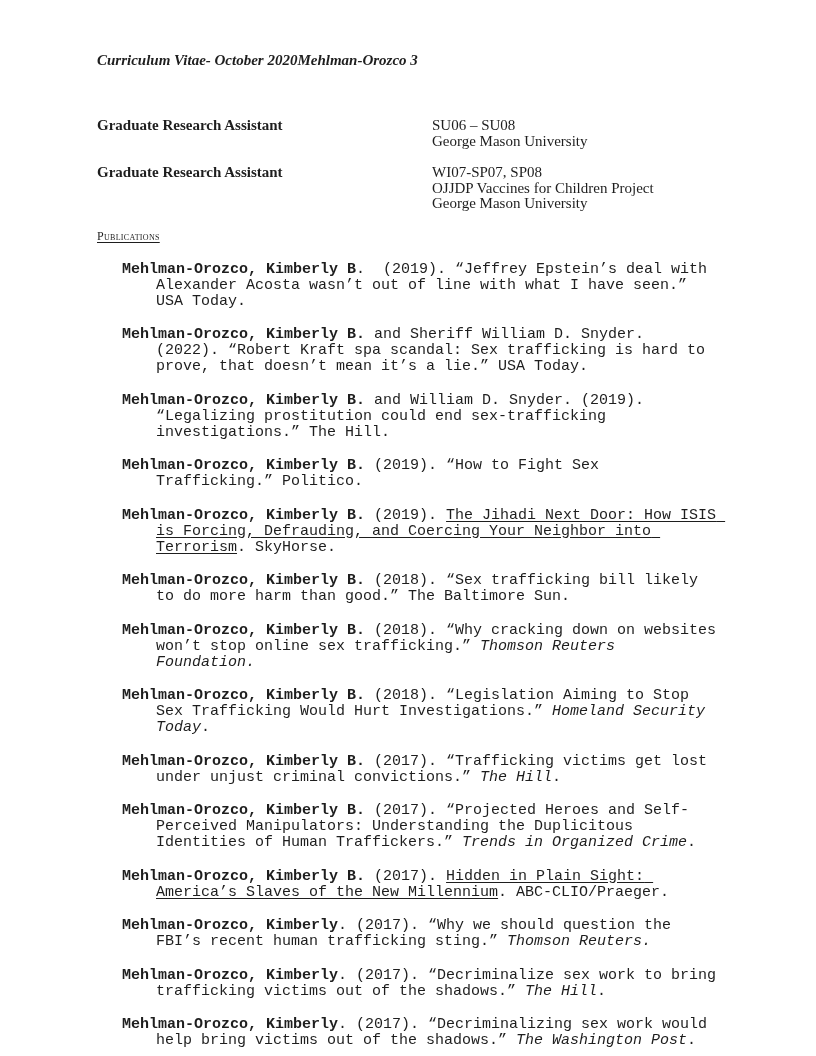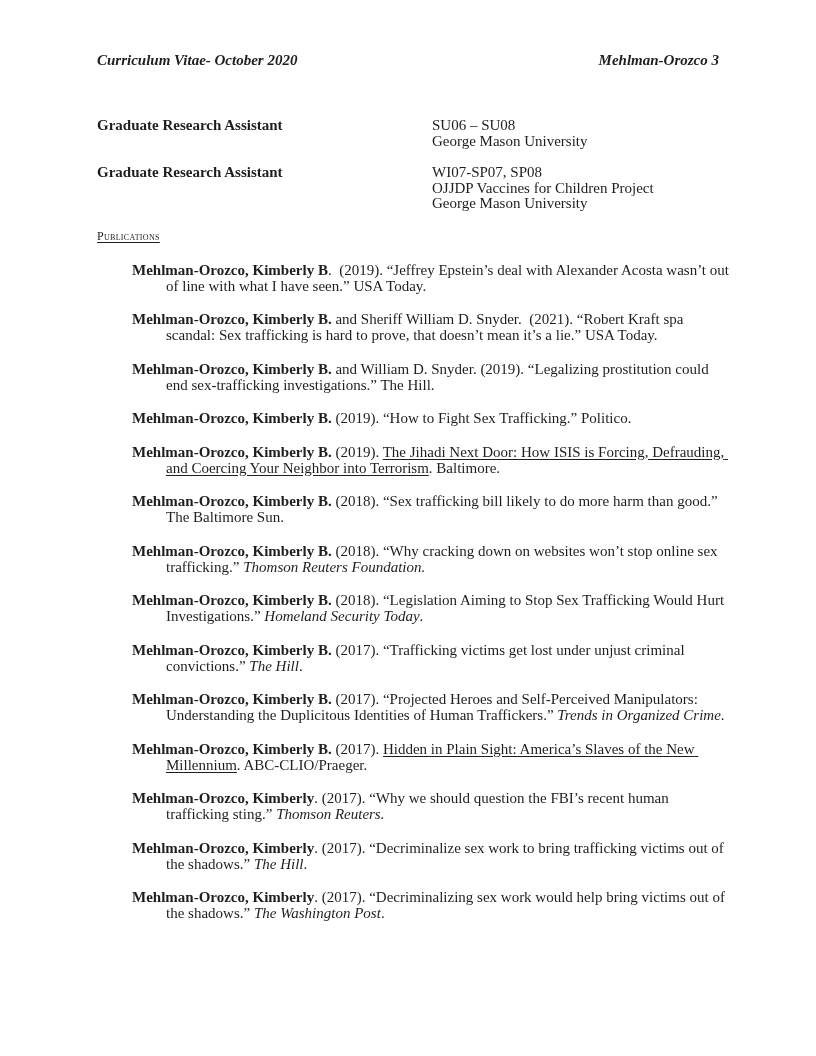--- a/index.html
+++ b/index.html
@@ -17,21 +17,20 @@
   }
   .page {
     position: relative;
     width: 816px;
     height: 1056px;
     padding: 52px 97px 0 97px;
   }
   
   .running-header {
     display: flex;
-    justify-content: space-between;
     align-items: baseline;
     font-size: 15px;
     font-weight: bold;
     font-style: italic;
     line-height: 17px;
   }
   
   .positions {
     margin-top: 49px;
   }
@@ -57,22 +56,23 @@
     font-variant: small-caps;
     letter-spacing: 0.3px;
     line-height: 16px;
   }
   .section-heading span {
     text-decoration: underline;
     text-underline-offset: 2px;
   }
   
   .publications {
-    margin-left: 35px;
+    margin-left: 25px;
     width: 597px;
+    font-family: Liberation Mono, monospace;
   }
   .pub {
     margin: 0 0 17.5px 0;
     padding-left: 34px;
     text-indent: -34px;
     font-size: 15px;
     line-height: 16px;
     white-space: pre-wrap;
   }
   .seg-b { font-weight: bold; }
@@ -105,24 +105,24 @@
         <div>OJJDP Vaccines for Children Project</div>
         <div>George Mason University</div>
       </div>
     </div>
   </div>
 
   <h2 class="section-heading"><span>Publications</span></h2>
 
   <div class="publications" id="publications">
       <p class="pub"><span class="seg-b">Mehlman-Orozco, Kimberly B</span><span class="seg-n">.  (2019). “Jeffrey Epstein’s deal with Alexander Acosta wasn’t out of line with what I have seen.” USA Today.</span></p>
-      <p class="pub"><span class="seg-b">Mehlman-Orozco, Kimberly B.</span><span class="seg-n"> and Sheriff William D. Snyder.  (2021). “Robert Kraft spa scandal: Sex trafficking is hard to prove, that doesn’t mean it’s a lie.” USA Today.</span></p>
+      <p class="pub"><span class="seg-b">Mehlman-Orozco, Kimberly B.</span><span class="seg-n"> and Sheriff William D. Snyder.  (2022). “Robert Kraft spa scandal: Sex trafficking is hard to prove, that doesn’t mean it’s a lie.” USA Today.</span></p>
       <p class="pub"><span class="seg-b">Mehlman-Orozco, Kimberly B.</span><span class="seg-n"> and William D. Snyder. (2019). “Legalizing prostitution could end sex-trafficking investigations.” The Hill.</span></p>
       <p class="pub"><span class="seg-b">Mehlman-Orozco, Kimberly B.</span><span class="seg-n"> (2019). “How to Fight Sex Trafficking.” Politico.</span></p>
-      <p class="pub"><span class="seg-b">Mehlman-Orozco, Kimberly B.</span><span class="seg-n"> (2019). </span><span class="seg-u">The Jihadi Next Door: How ISIS is Forcing, Defrauding, and Coercing Your Neighbor into Terrorism</span><span class="seg-n">. Baltimore.</span></p>
+      <p class="pub"><span class="seg-b">Mehlman-Orozco, Kimberly B.</span><span class="seg-n"> (2019). </span><span class="seg-u">The Jihadi Next Door: How ISIS is Forcing, Defrauding, and Coercing Your Neighbor into Terrorism</span><span class="seg-n">. SkyHorse.</span></p>
       <p class="pub"><span class="seg-b">Mehlman-Orozco, Kimberly B.</span><span class="seg-n"> (2018). “Sex trafficking bill likely to do more harm than good.” The Baltimore Sun.</span></p>
       <p class="pub"><span class="seg-b">Mehlman-Orozco, Kimberly B.</span><span class="seg-n"> (2018). “Why cracking down on websites won’t stop online sex trafficking.” </span><span class="seg-i">Thomson Reuters Foundation.</span></p>
       <p class="pub"><span class="seg-b">Mehlman-Orozco, Kimberly B.</span><span class="seg-n"> (2018). “Legislation Aiming to Stop Sex Trafficking Would Hurt Investigations.” </span><span class="seg-i">Homeland Security Today</span><span class="seg-n">.</span></p>
       <p class="pub"><span class="seg-b">Mehlman-Orozco, Kimberly B.</span><span class="seg-n"> (2017). “Trafficking victims get lost under unjust criminal convictions.” </span><span class="seg-i">The Hill</span><span class="seg-n">.</span></p>
       <p class="pub"><span class="seg-b">Mehlman-Orozco, Kimberly B.</span><span class="seg-n"> (2017). “Projected Heroes and Self-Perceived Manipulators: Understanding the Duplicitous Identities of Human Traffickers.” </span><span class="seg-i">Trends in Organized Crime</span><span class="seg-n">.</span></p>
       <p class="pub"><span class="seg-b">Mehlman-Orozco, Kimberly B.</span><span class="seg-n"> (2017). </span><span class="seg-u">Hidden in Plain Sight: America’s Slaves of the New Millennium</span><span class="seg-n">. ABC-CLIO/Praeger.</span></p>
       <p class="pub"><span class="seg-b">Mehlman-Orozco, Kimberly</span><span class="seg-n">. (2017). “Why we should question the FBI’s recent human trafficking sting.” </span><span class="seg-i">Thomson Reuters.</span></p>
       <p class="pub"><span class="seg-b">Mehlman-Orozco, Kimberly</span><span class="seg-n">. (2017). “Decriminalize sex work to bring trafficking victims out of the shadows.” </span><span class="seg-i">The Hill</span><span class="seg-n">.</span></p>
       <p class="pub"><span class="seg-b">Mehlman-Orozco, Kimberly</span><span class="seg-n">. (2017). “Decriminalizing sex work would help bring victims out of the shadows.” </span><span class="seg-i">The Washington Post</span><span class="seg-n">.</span></p>
     </div>

